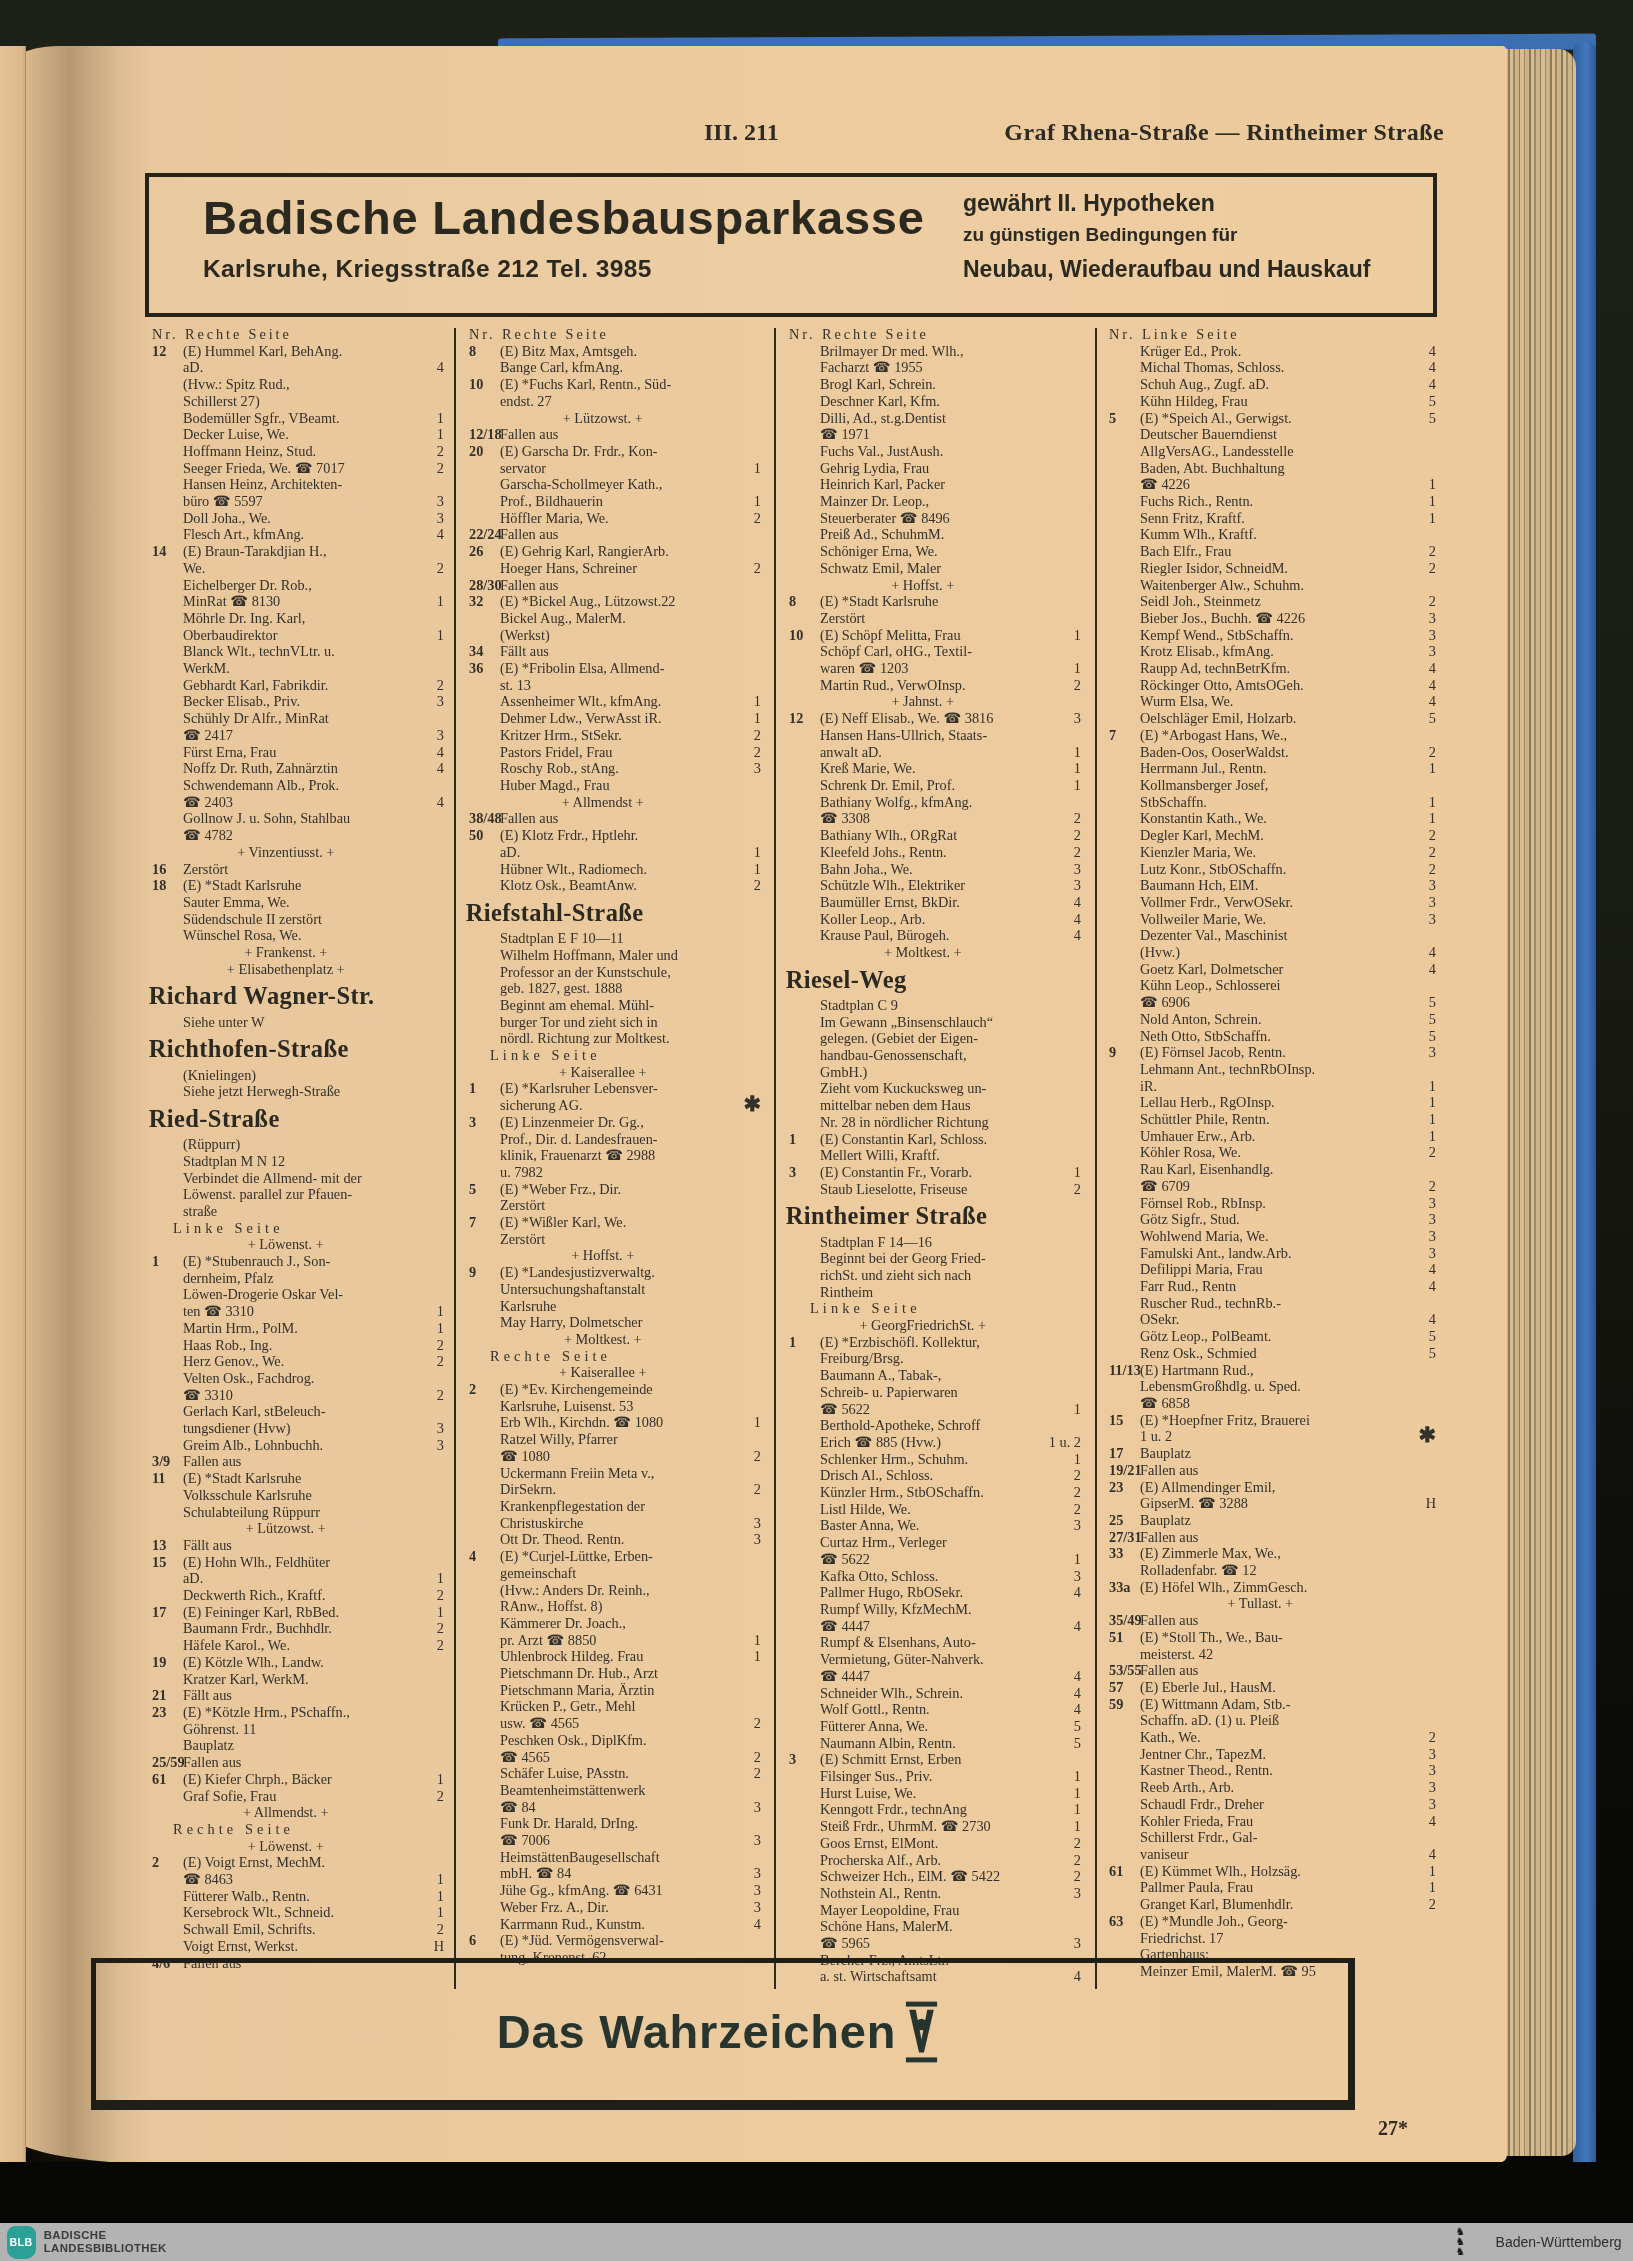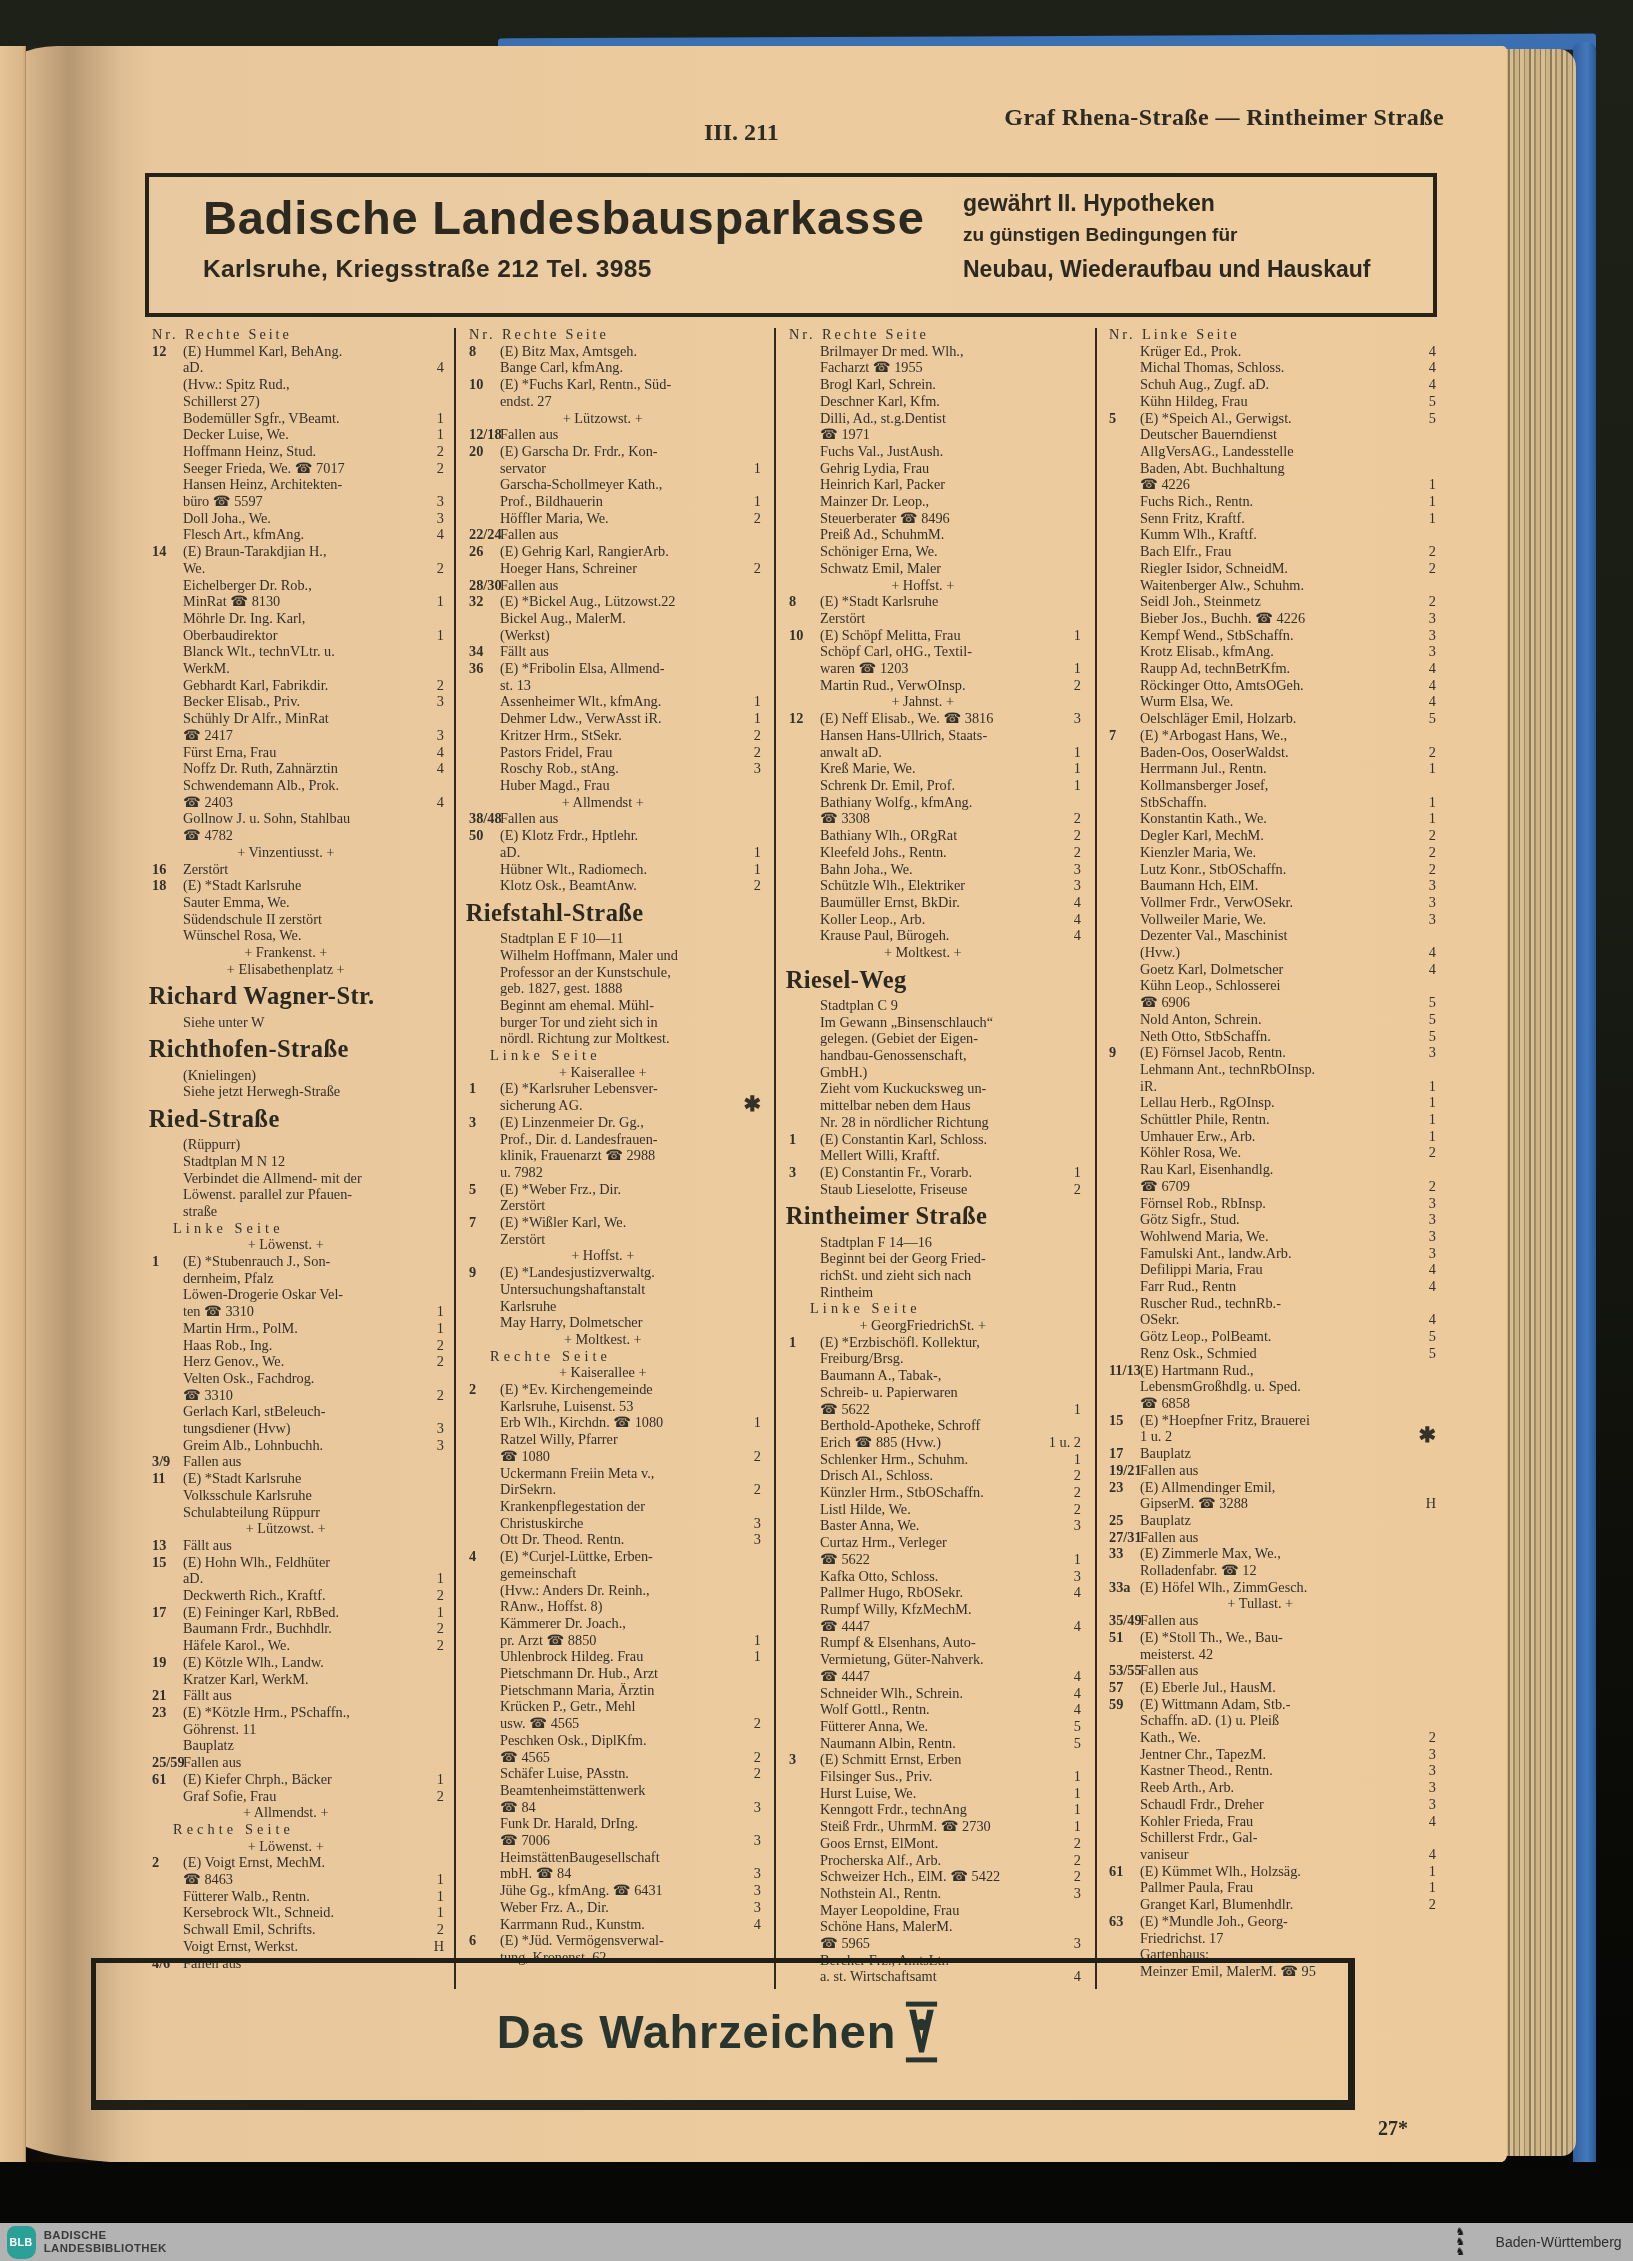--- a/index.html
+++ b/index.html
@@ -15,21 +15,21 @@
   .page{position:absolute;left:0;top:46px;width:1507px;height:2117px;
       background:linear-gradient(90deg,#e2bf93 0,#e8c79c 10%,#eccb9f 55%,#ecca9c 100%);
       border-radius:57px 4.9px 8.2px 33px / 33px 4.9px 8.2px 37px;
       border-bottom-left-radius:147px 37px;}
   .gutter-shade{position:absolute;left:23px;top:0;width:131px;height:100%;
       background:linear-gradient(90deg,rgba(90,60,25,0.05),rgba(60,40,15,0.28) 35%,rgba(60,40,15,0.05) 75%,transparent);}
   .left-curl{position:absolute;left:0;top:0;width:24.5px;height:100%;background:linear-gradient(90deg,#e6c497,#d9b587);border-right:0.8px solid rgba(90,60,30,.35);}
   .black-band{position:absolute;left:0;top:2162px;width:1633px;height:60px;background:#070706;}
   
   .hdr-num{position:absolute;left:704px;top:119px;font-size:24px;font-weight:bold;color:#2e2b23;}
-  .hdr-range{position:absolute;right:189px;top:104px;font-size:24px;font-weight:bold;color:#2e2b23;letter-spacing:0.4px;text-align:right;}
+  .hdr-range{position:absolute;right:189px;top:119px;font-size:24px;font-weight:bold;color:#2e2b23;letter-spacing:0.4px;text-align:right;}
   
   .ad-top{position:absolute;left:145px;top:173px;width:1292px;height:144px;border:4.9px solid #262419;display:flex;box-sizing:border-box;background:rgba(255,245,225,0.06);}
   .ad-top .lft{flex:1;padding:16.3px 0 0 54px;font-family:"Liberation Sans",sans-serif;color:#2c2a20;}
   .ad-top .ttl{font-size:47px;font-weight:bold;letter-spacing:0.8px;line-height:49px;}
   .ad-top .addr{font-size:24.5px;font-weight:bold;margin-top:13px;letter-spacing:0.4px;}
   .ad-top .rgt{width:470px;padding-top:13px;font-family:"Liberation Sans",sans-serif;color:#2c2a20;}
   .ad-top .r1{font-size:23px;font-weight:bold;}
   .ad-top .r2{font-size:19px;font-weight:bold;margin-top:7px;}
   .ad-top .r3{font-size:23px;font-weight:bold;margin-top:9.8px;}
   

